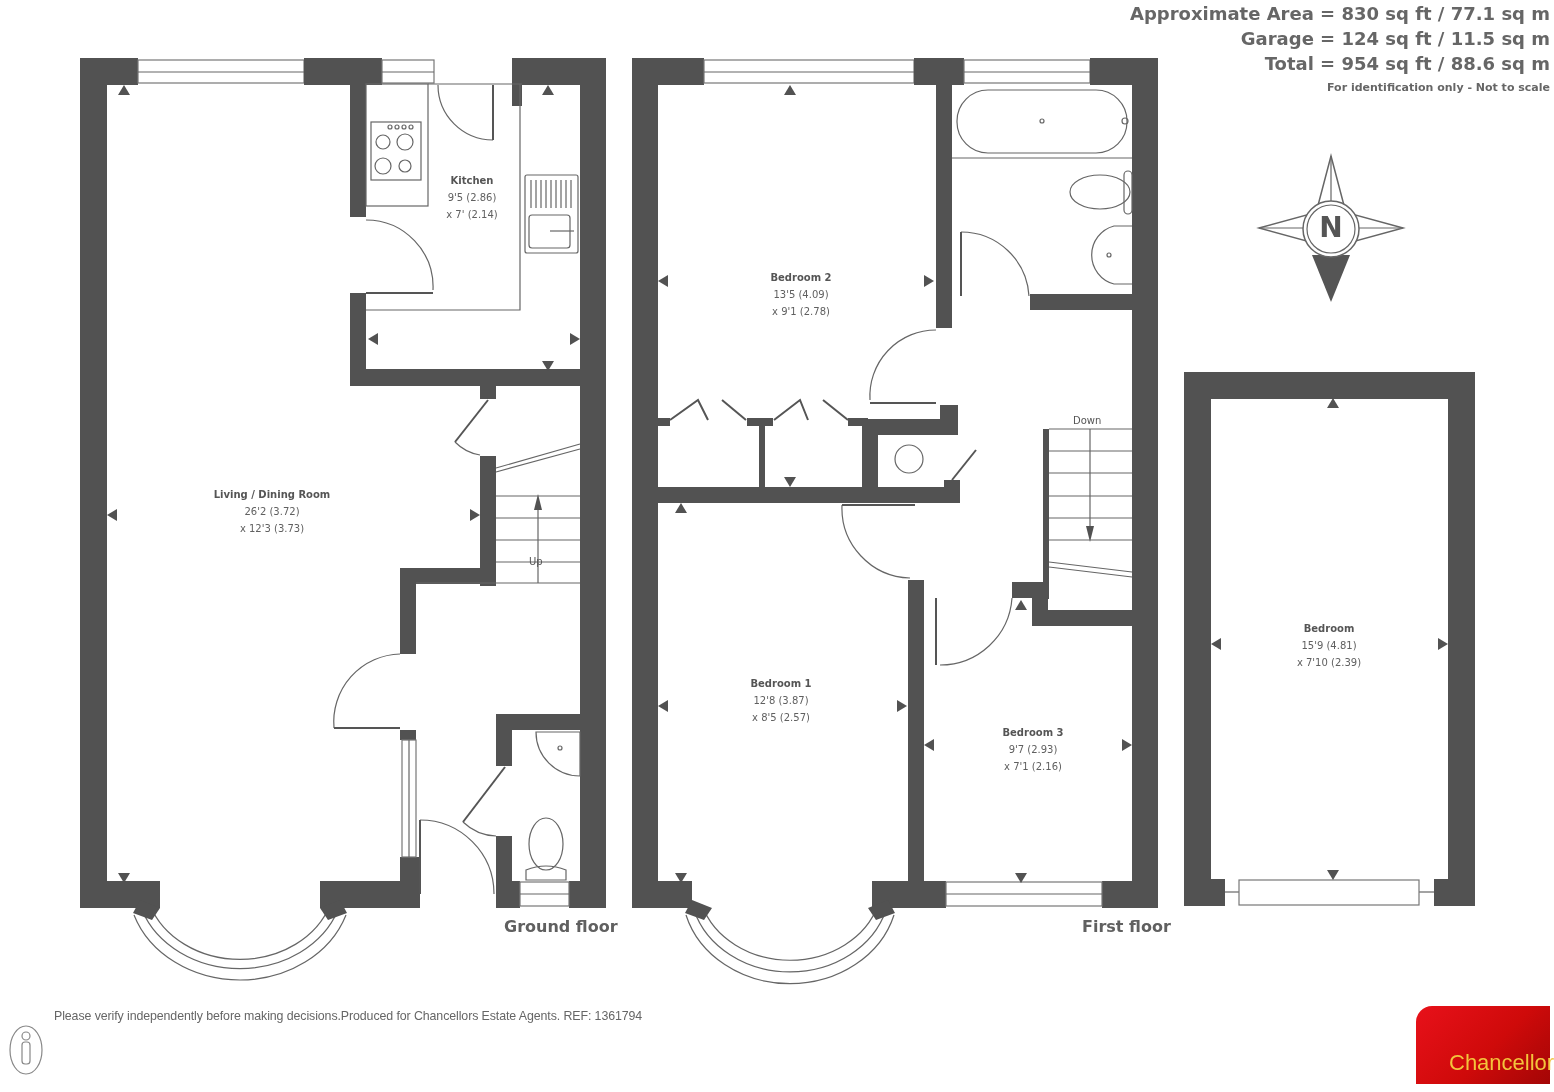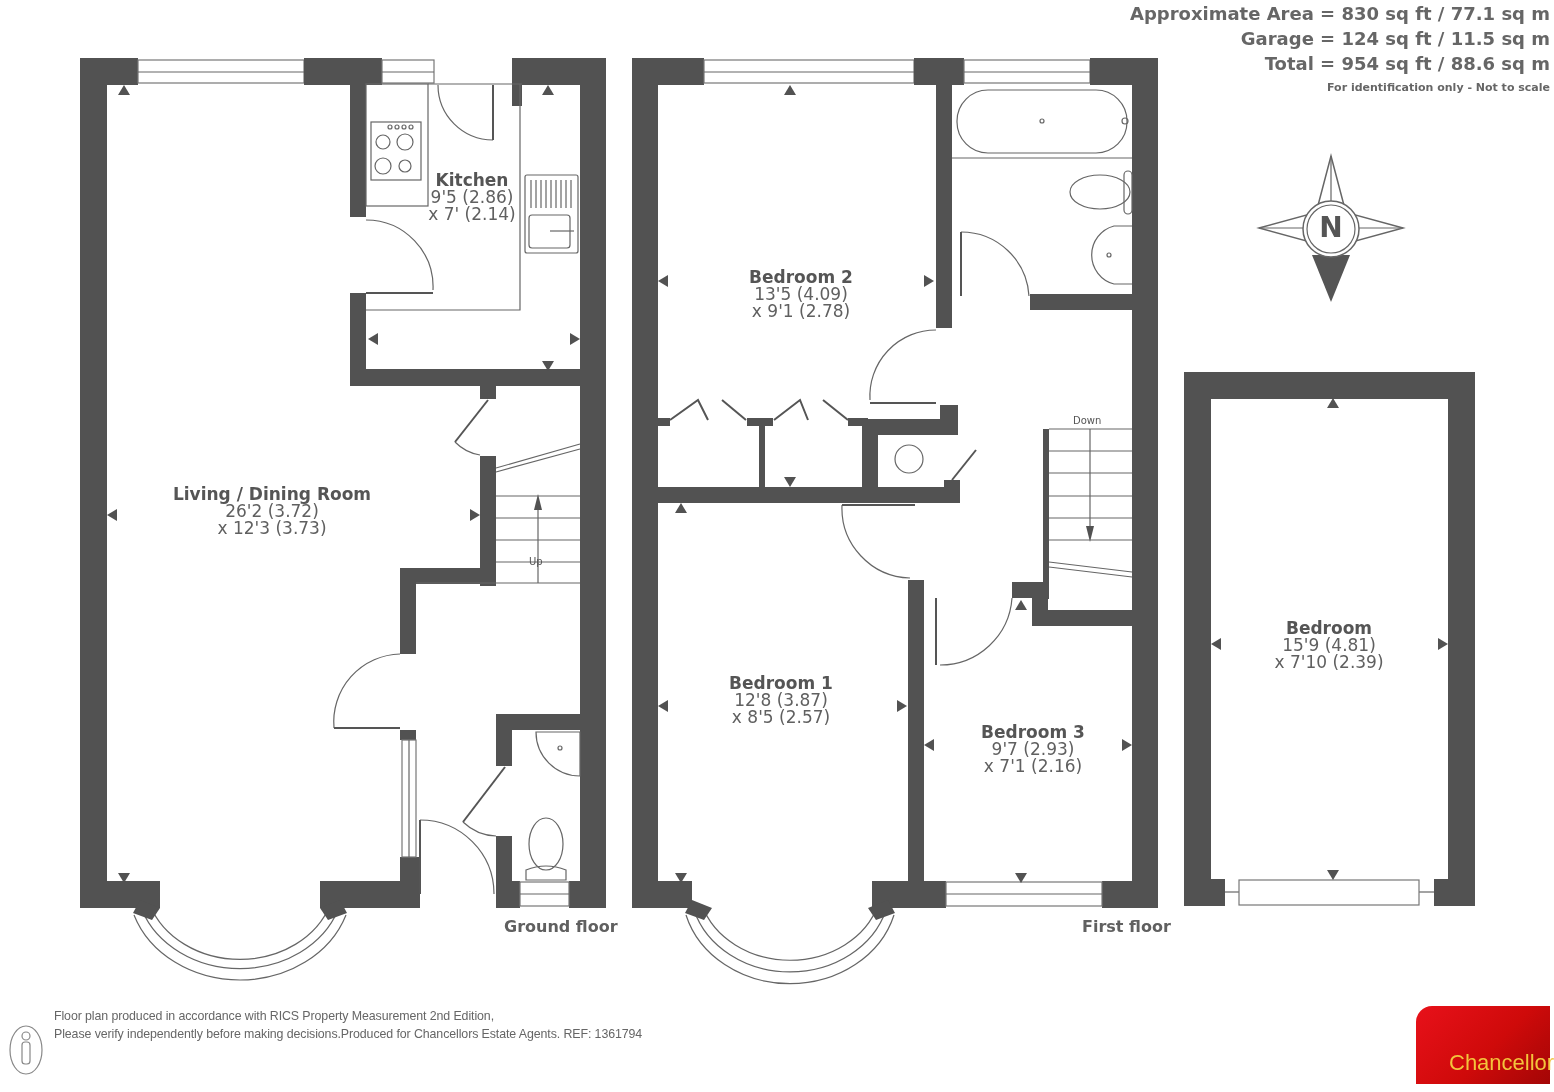--- a/index.html
+++ b/index.html
@@ -9,21 +9,21 @@
   .area-line { position:absolute; right:4px; text-align:right; font-weight:bold;
                color:#666; font-size:18px; line-height:25px; white-space:nowrap; }
   .area-note { position:absolute; right:4px; top:81px; font-size:11px; font-weight:bold;
                color:#666; white-space:nowrap; }
   svg { position:absolute; left:0; top:0; }
   .wall { fill:#525252; }
   .ln { fill:none; stroke:#666; stroke-width:1.2; }
   .ln2 { fill:none; stroke:#555; stroke-width:2; }
   .win { fill:#fff; stroke:#777; stroke-width:1.2; }
   .room-label { position:absolute; text-align:center; transform:translateX(-50%);
-                font-size:17px; line-height:17px; color:#606060; white-space:nowrap; }
+                font-size:10px; line-height:17px; color:#606060; white-space:nowrap; }
   .room-label .nm { font-weight:bold; color:#555; display:block; }
   .floor-label { position:absolute; font-weight:bold; font-size:16px; color:#606060; white-space:nowrap; }
   .stair-label { position:absolute; font-size:10px; color:#555; }
   .disclaimer { position:absolute; left:54px; top:1008px; font-family:"Liberation Sans", sans-serif;
                 font-size:12.4px; line-height:17.5px; color:#666; letter-spacing:-0.1px; }
   .disclaimer div { white-space:nowrap; }
   .logo { position:absolute; left:1416px; top:1006px; width:134px; height:78px;
           background:linear-gradient(135deg,#e8111a 0%,#cf0a0a 55%,#a30606 100%);
           border-top-left-radius:16px; }
   .logo span { position:absolute; left:0; right:0; bottom:8px; text-align:center;
@@ -328,19 +328,18 @@
 <div class="stair-label" style="left:1073px; top:415px;">Down</div>
 <div class="floor-label" style="left:1082px; top:917px;">First floor</div>
 
 <div class="room-label" style="left:1329px; top:620px;">
   <span class="nm">Bedroom</span>
   <span style="display:block">15'9 (4.81)</span>
   <span style="display:block">x 7'10 (2.39)</span>
 </div>
 
 <div class="disclaimer">
-  <div>Floor plan produced in accordance with RICS Property Measurement 2nd Edition,</div>
   <div>Please verify independently before making decisions.Produced for Chancellors Estate Agents.   REF: 1361794</div>
 </div>
 
 <div class="logo">
   <span>Chancellors</span>
 </div>
 
 </body></html>

